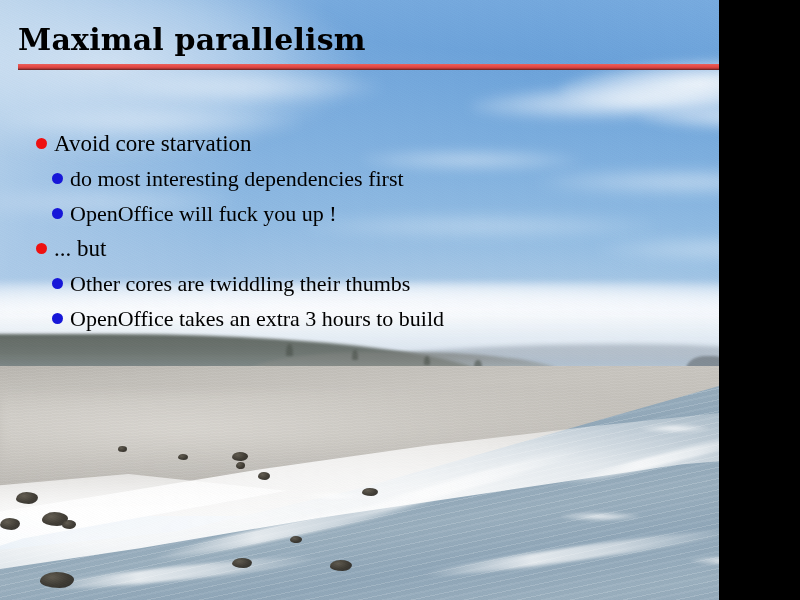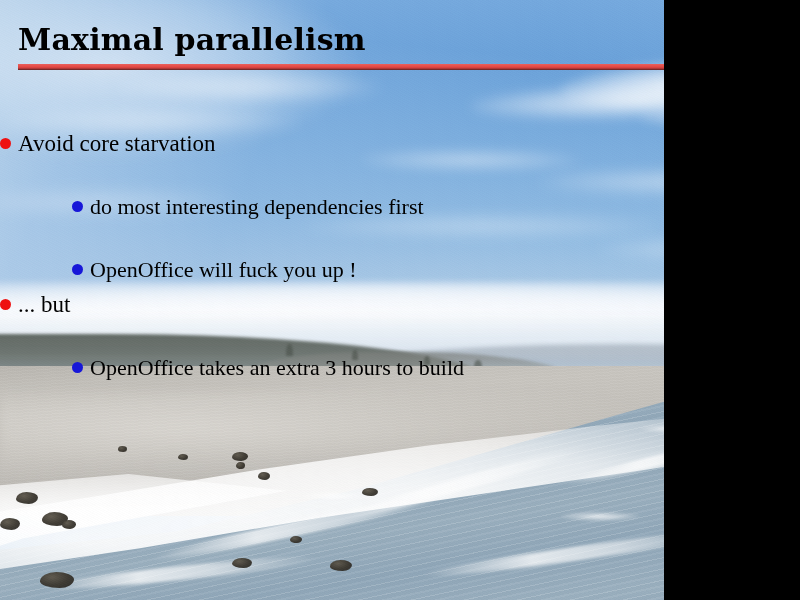--- a/index.html
+++ b/index.html
@@ -7,21 +7,21 @@
     margin: 0;
     padding: 0;
     background: #000;
   }
   body {
     font-family: "Liberation Serif", "DejaVu Serif", serif;
   }
 
   #slide {
     position: relative;
-    width: 664px;
+    width: 719px;
     height: 600px;
     overflow: hidden;
     background: #8fb6dd;
   }
 
   
   .photo {
     position: absolute;
     inset: 0;
     overflow: hidden;
@@ -333,22 +333,22 @@
   }
 
   .bullet-row {
     position: relative;
     height: 35px;
     display: flex;
     align-items: center;
     white-space: nowrap;
   }
 
-  .bullet-row.level-1 { }
-  .bullet-row.level-2 { padding-left: 72px; margin-top: 28px; }
+  .bullet-row.level-1 { padding-left: 36px; }
+  .bullet-row.level-2 { padding-left: 52px; }
 
   .disc {
     flex: 0 0 auto;
     width: 11px;
     height: 11px;
     border-radius: 50%;
     margin-right: 7px;
   }
   .disc.red  { background: #ee1111; }
   .disc.blue { background: #1717d8; }
@@ -455,20 +455,24 @@
     <li class="bullet-row level-2">
       <span class="disc blue"></span>
       <span class="bullet-text">OpenOffice will fuck you up !</span>
     </li>
 
     <li class="bullet-row level-1">
       <span class="disc red"></span>
       <span class="bullet-text">... but</span>
     </li>
 
+    <li class="bullet-row level-2">
+      <span class="disc blue"></span>
+      <span class="bullet-text">Other cores are twiddling their thumbs</span>
+    </li>
 
     <li class="bullet-row level-2">
       <span class="disc blue"></span>
       <span class="bullet-text">OpenOffice takes an extra 3 hours to build</span>
     </li>
 
   </ul>
 
 </div>
 

